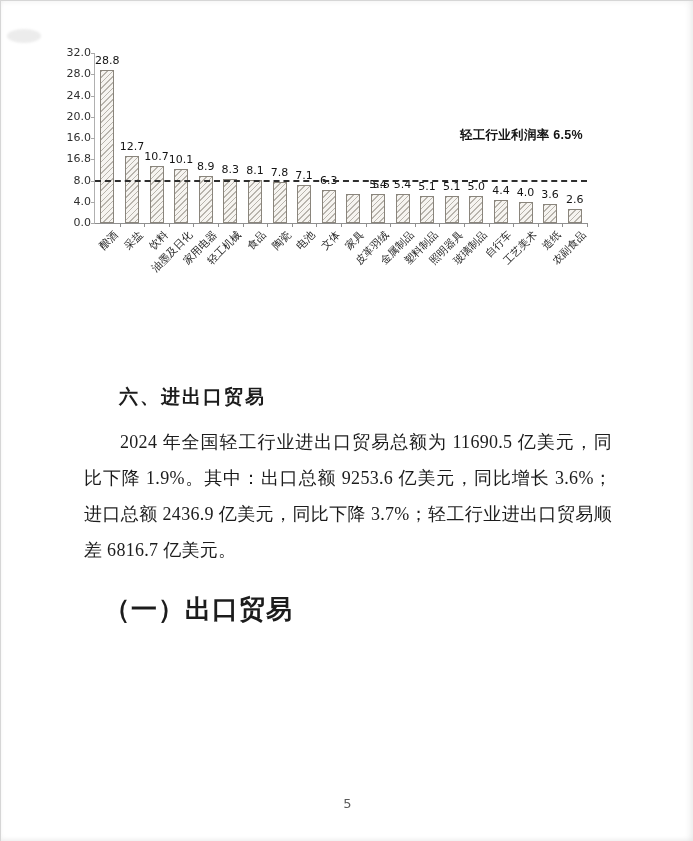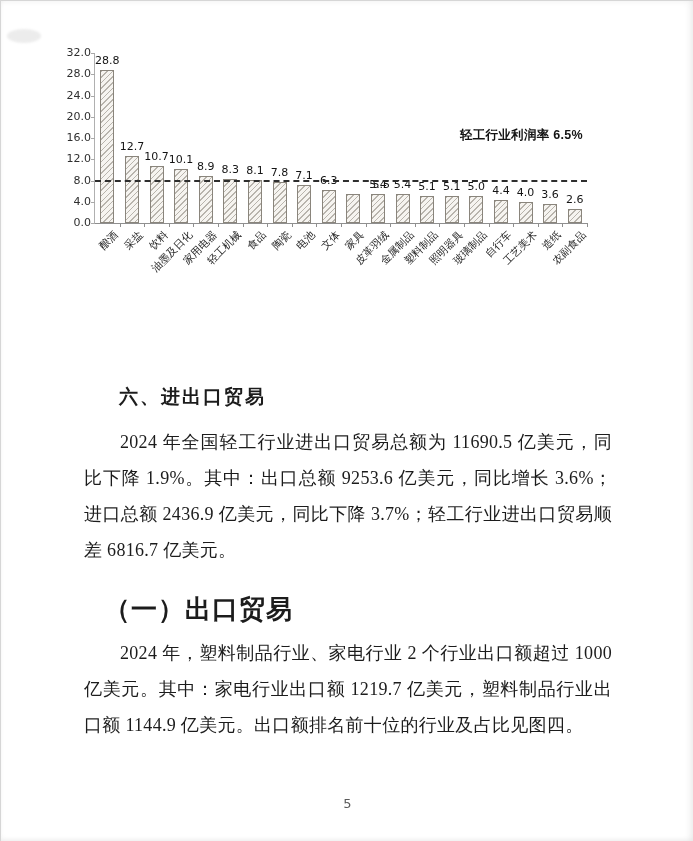--- a/index.html
+++ b/index.html
@@ -76,21 +76,21 @@
 
 <div class="page">
 
   <div class="scan-smudge"></div>
 
   <div class="chart">
     <div class="y-axis">
         <div class="ylab" style="top: 163px;">0.0</div>
         <div class="ylab" style="top: 141.75px;">4.0</div>
         <div class="ylab" style="top: 120.5px;">8.0</div>
-        <div class="ylab" style="top: 99.25px;">12.0</div>
+        <div class="ylab" style="top: 99.25px;">16.8</div>
         <div class="ylab" style="top: 78px;">16.0</div>
         <div class="ylab" style="top: 56.75px;">20.0</div>
         <div class="ylab" style="top: 35.5px;">24.0</div>
         <div class="ylab" style="top: 14.25px;">28.0</div>
         <div class="ylab" style="top: -7px;">32.0</div>
       </div>
     <div class="plot">
       <div class="anno">轻工行业利润率 6.5%</div>
     <div class="ytick" style="top: 170px;"></div>
         <div class="ytick" style="top: 148.75px;"></div>
@@ -187,16 +187,15 @@
       </div>
   </div>
 
 
   <div class="h1">六、进出口贸易</div>
 
   <div class="para p1">2024 年全国轻工行业进出口贸易总额为 11690.5 亿美元，同比下降 1.9%。其中：出口总额 9253.6 亿美元，同比增长 3.6%；进口总额 2436.9 亿美元，同比下降 3.7%；轻工行业进出口贸易顺差 6816.7 亿美元。</div>
 
   <div class="h2">（一）出口贸易</div>
 
-  <div class="para p2">2024 年，塑料制品行业、家电行业 2 个行业出口额超过 1000 亿美元。其中：家电行业出口额 1219.7 亿美元，塑料制品行业出口额 1144.9 亿美元。出口额排名前十位的行业及占比见图四。</div>
 
   <div class="pagenum">5</div>
 </div>
 
 </body></html>

